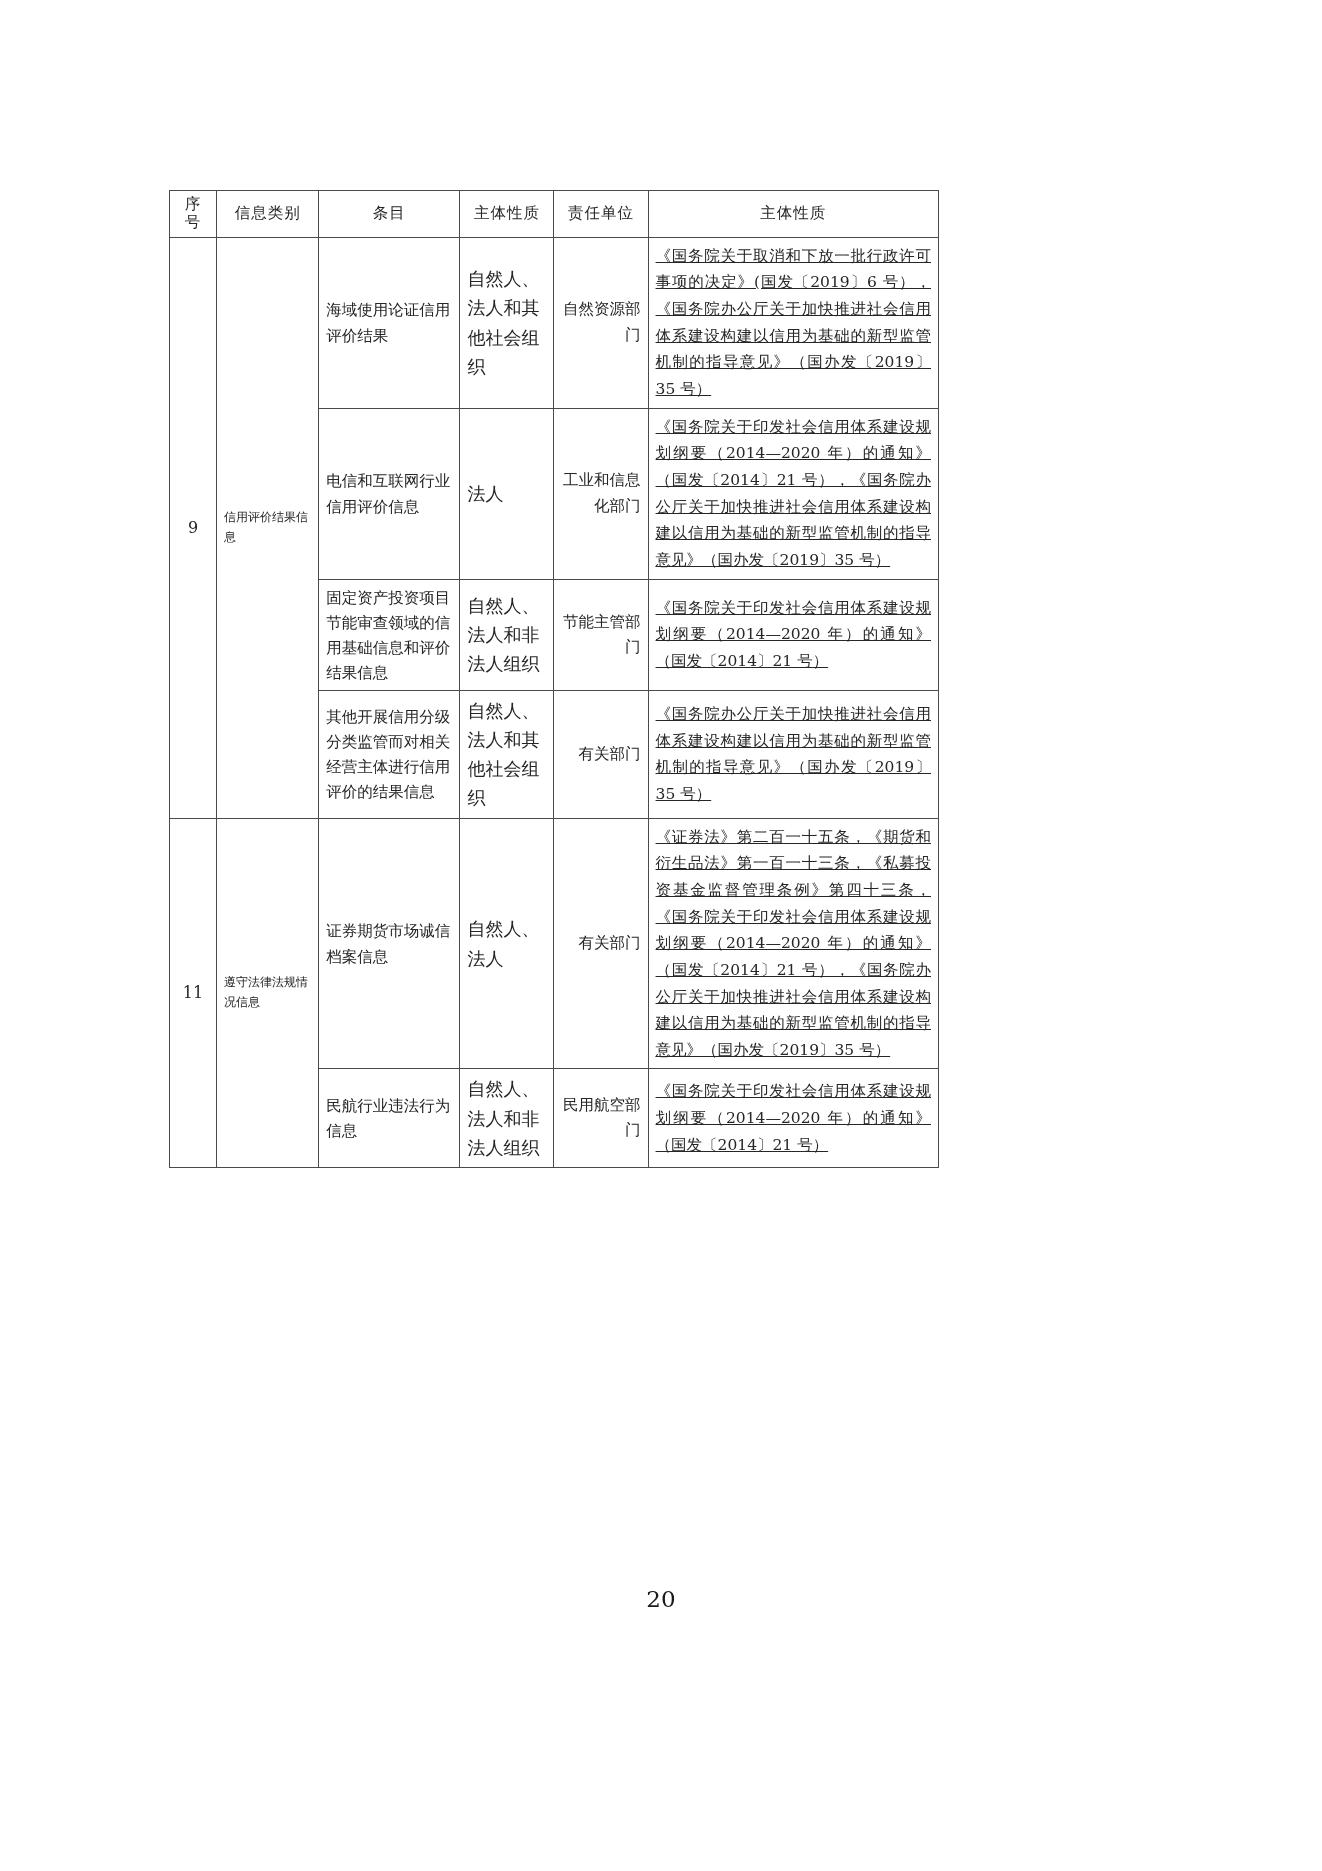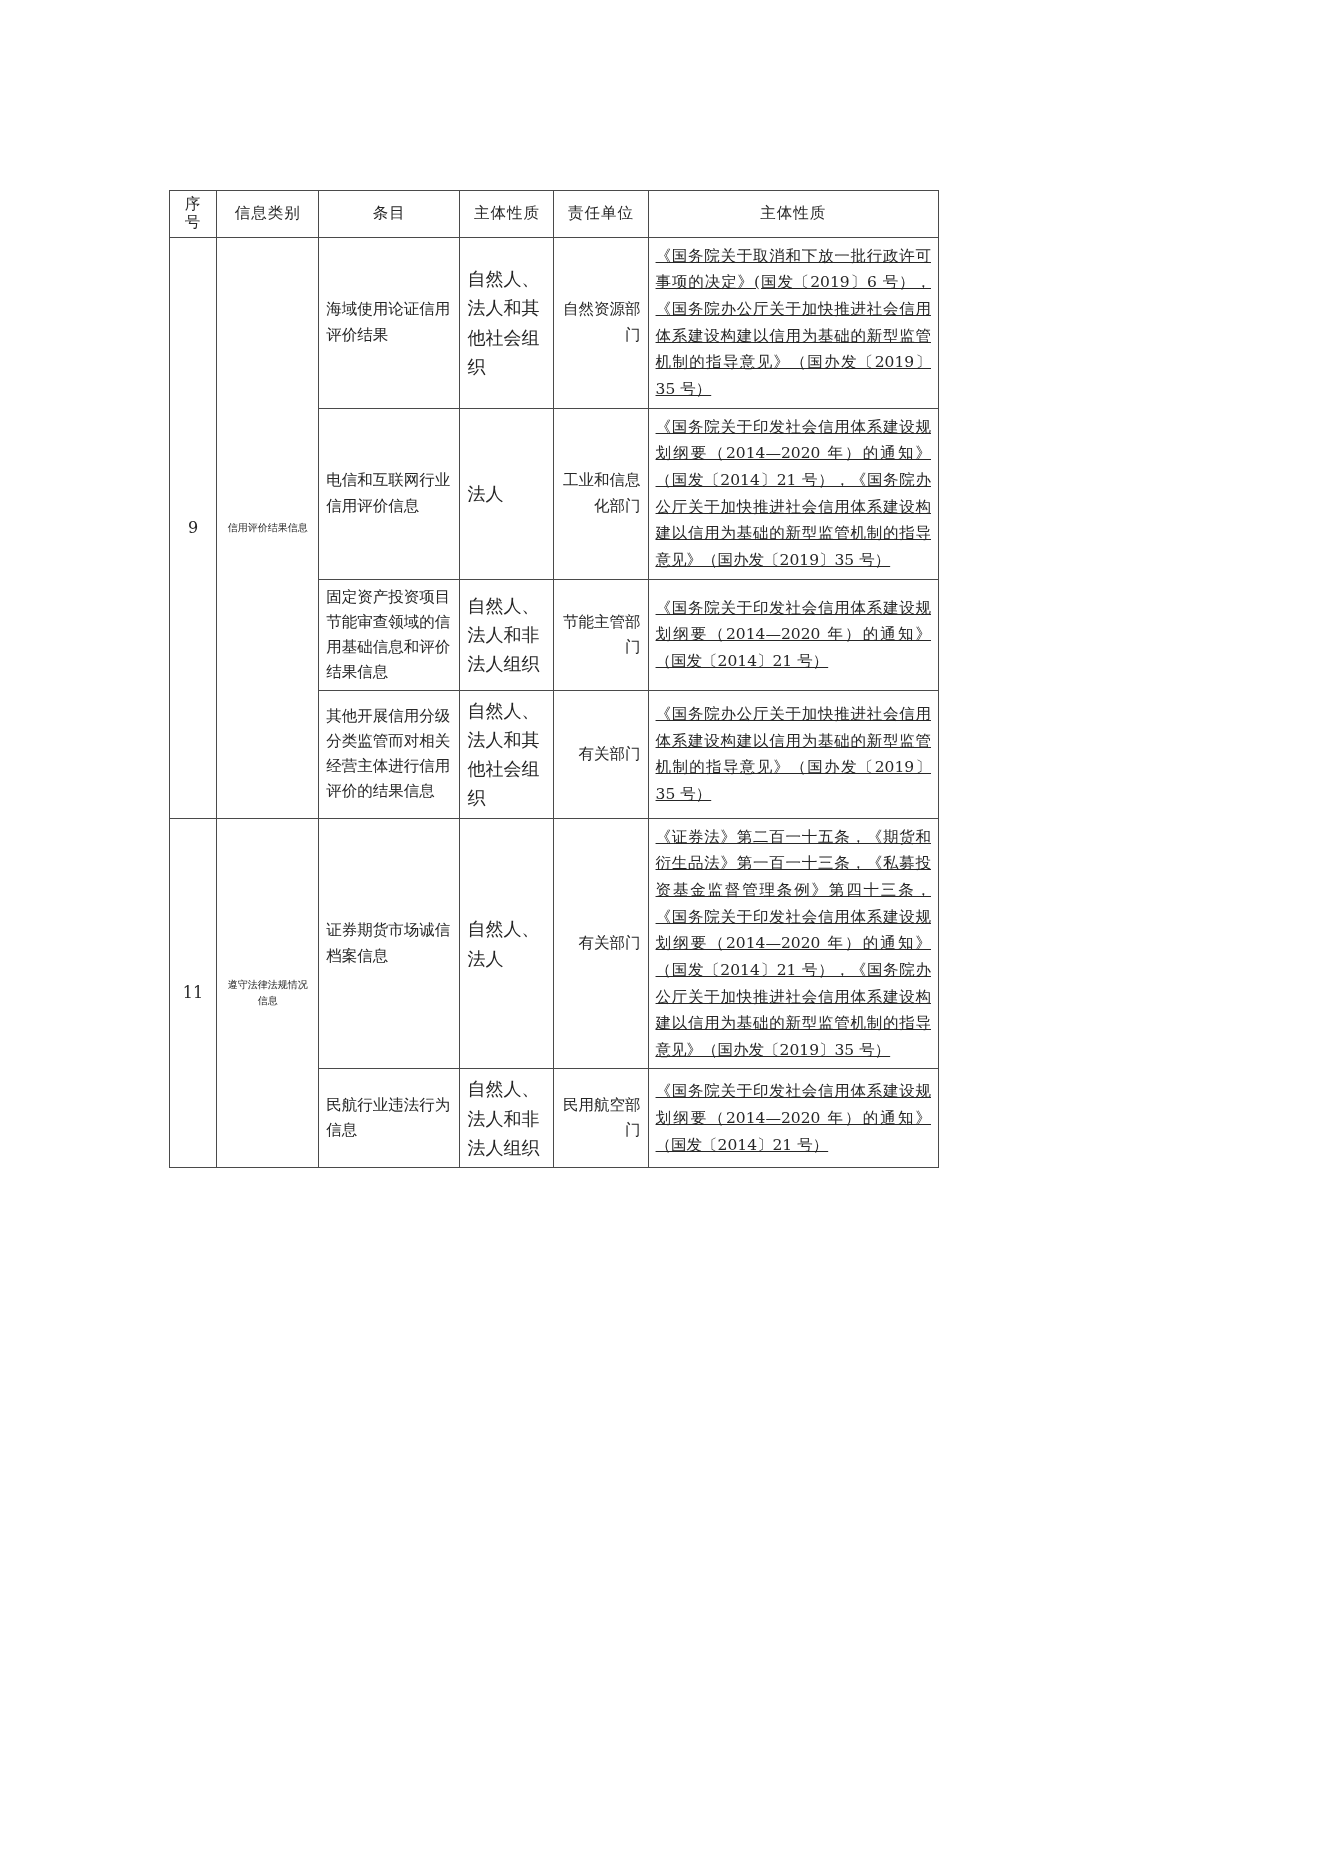--- a/index.html
+++ b/index.html
@@ -60,30 +60,31 @@
   th.h-nature{ width: 92px; }
   th.h-unit  { width: 92px; }
   th.h-basis { width: 284px; }
 
   td.c-seq {
     text-align: center;
     font-size: 16px;
     font-family: "DejaVu Serif", "Liberation Serif", serif;
   }
   td.c-cat {
-    text-align: center;
-    font-size: 10px;
+    text-align: left;
+    font-size: 12px;
     line-height: 1.62;
     padding-left: 9px;
   }
   td.c-item {
     text-align: left;
     font-size: 15.5px;
     line-height: 1.62;
     padding-left: 9px;
+    font-family: Liberation Serif, serif;
   }
   td.c-nature {
     text-align: left;
     font-size: 18px;
     line-height: 1.62;
     padding-left: 8px;
   }
   td.c-unit {
     text-align: right;
     font-size: 15.5px;
@@ -198,14 +199,15 @@
           <td class="c-unit">民用航空部门</td>
           <td class="c-basis">
             <span class="basis-inner">《国务院关于印发社会信用体系建设规划纲要（2014—2020 年）的通知》（国发〔2014〕21 号）</span>
           </td>
         </tr>
 
       </tbody>
     </table>
   </div>
 
+  <div class="page-number">20</div>
 
 </div>
 
 </body></html>

